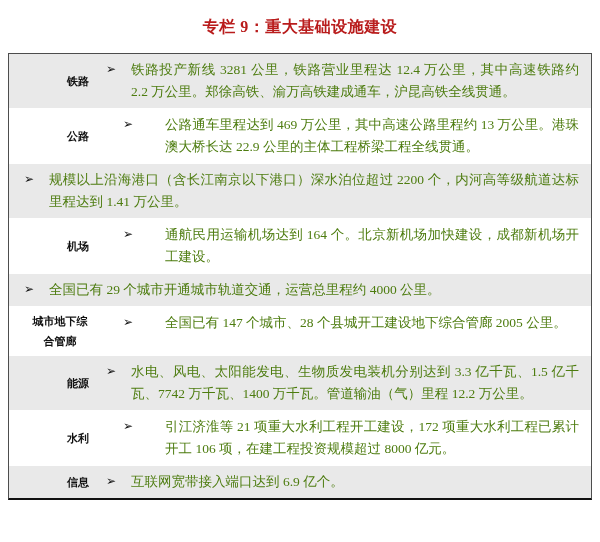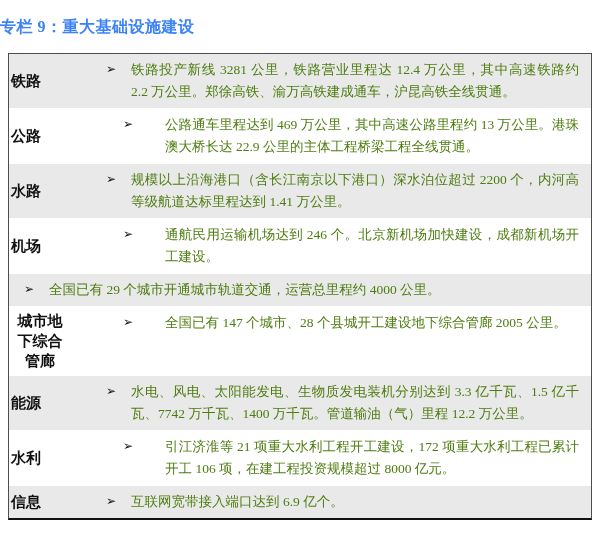--- a/index.html
+++ b/index.html
@@ -7,23 +7,24 @@
     position: relative;
     width: 600px;
     height: 542px;
     background: #ffffff;
     font-family: "Liberation Serif", serif;
     color: #111111;
     overflow: hidden;
     box-sizing: border-box;
   }
   .title {
+    text-align: center;
     font-weight: bold;
     font-size: 16px;
-    color: #3b82f6;
+    color: #b91c1c;
     padding-top: 17px;
     letter-spacing: 0.5px;
   }
   .panel {
     margin: 15px 8px 0 8px;
     border: 1px solid var(--border-color, #4d4d4d);
     border-bottom: 2px solid var(--bottom-border-color, #111111);
   }
   .row {
     display: flex;
@@ -31,24 +32,24 @@
     border-bottom: 1px solid #ffffff;
   }
   .row:last-child { border-bottom: none; }
   .row.shaded { background: var(--shaded-color, #e9e9e9); }
   .row.plain  { background: var(--plain-color, #ffffff); gap: 17px; }
   .cell-label {
     width: 82px;
     flex: 0 0 82px;
     display: flex;
     align-items: center;
-    justify-content: flex-start;
+    justify-content: flex-end;
     text-align: center;
     font-weight: bold;
-    font-size: 15px;
+    font-size: 11px;
     line-height: 20px;
     padding: 4px 2px;
     box-sizing: border-box;
   }
   .cell-label span { display: inline-block; max-width: 58px; }
   .cell-arrow {
     width: 40px;
     flex: 0 0 40px;
     display: flex;
     justify-content: center;
@@ -88,37 +89,34 @@
     <div class="cell-label">
       <span>公路</span>
     </div>
     <div class="cell-arrow">
       <span>➢</span>
     </div>
     <div class="cell-content">公路通车里程达到 469 万公里，其中高速公路里程约 13 万公里。港珠澳大桥长达 22.9 公里的主体工程桥梁工程全线贯通。</div>
   </div>
 
   <div class="row shaded">
-    <div class="cell-label">
-      <span>水路</span>
-    </div>
     <div class="cell-arrow">
       <span>➢</span>
     </div>
     <div class="cell-content">规模以上沿海港口（含长江南京以下港口）深水泊位超过 2200 个，内河高等级航道达标里程达到 1.41 万公里。</div>
   </div>
 
   <div class="row plain">
     <div class="cell-label">
       <span>机场</span>
     </div>
     <div class="cell-arrow">
       <span>➢</span>
     </div>
-    <div class="cell-content">通航民用运输机场达到 246 个。北京新机场加快建设，成都新机场开工建设。</div>
+    <div class="cell-content">通航民用运输机场达到 164 个。北京新机场加快建设，成都新机场开工建设。</div>
   </div>
 
   <div class="row shaded">
     <div class="cell-arrow">
       <span>➢</span>
     </div>
     <div class="cell-content">全国已有 29 个城市开通城市轨道交通，运营总里程约 4000 公里。</div>
   </div>
 
   <div class="row plain">

